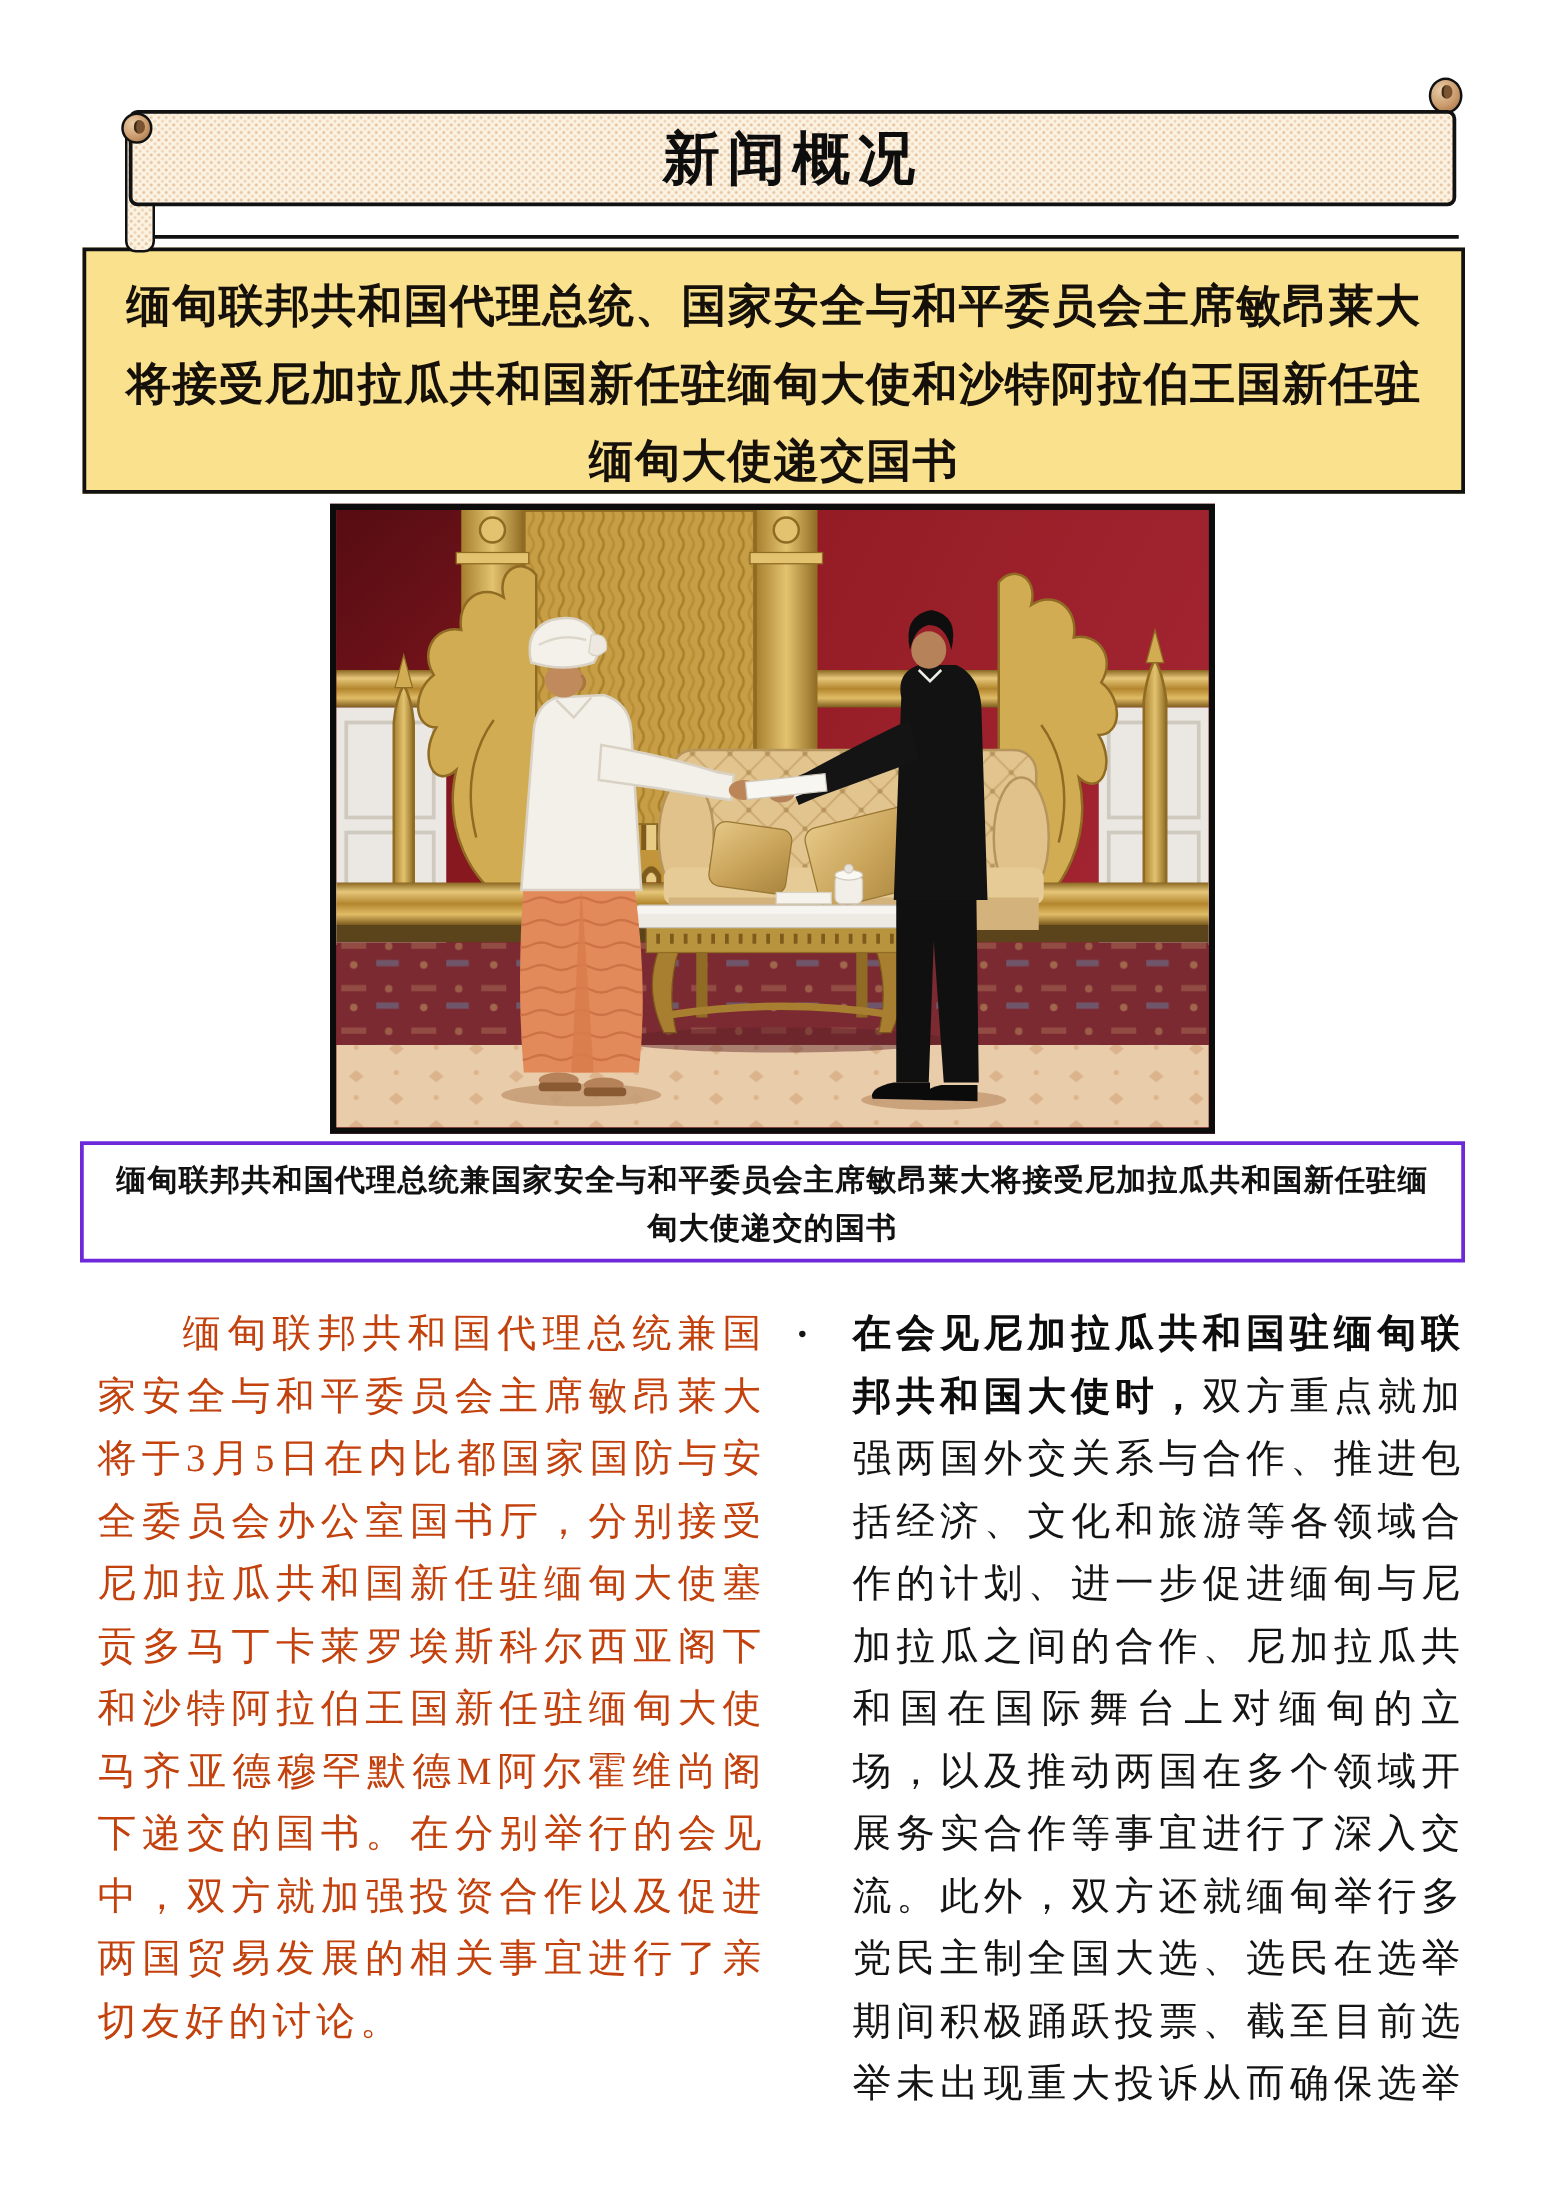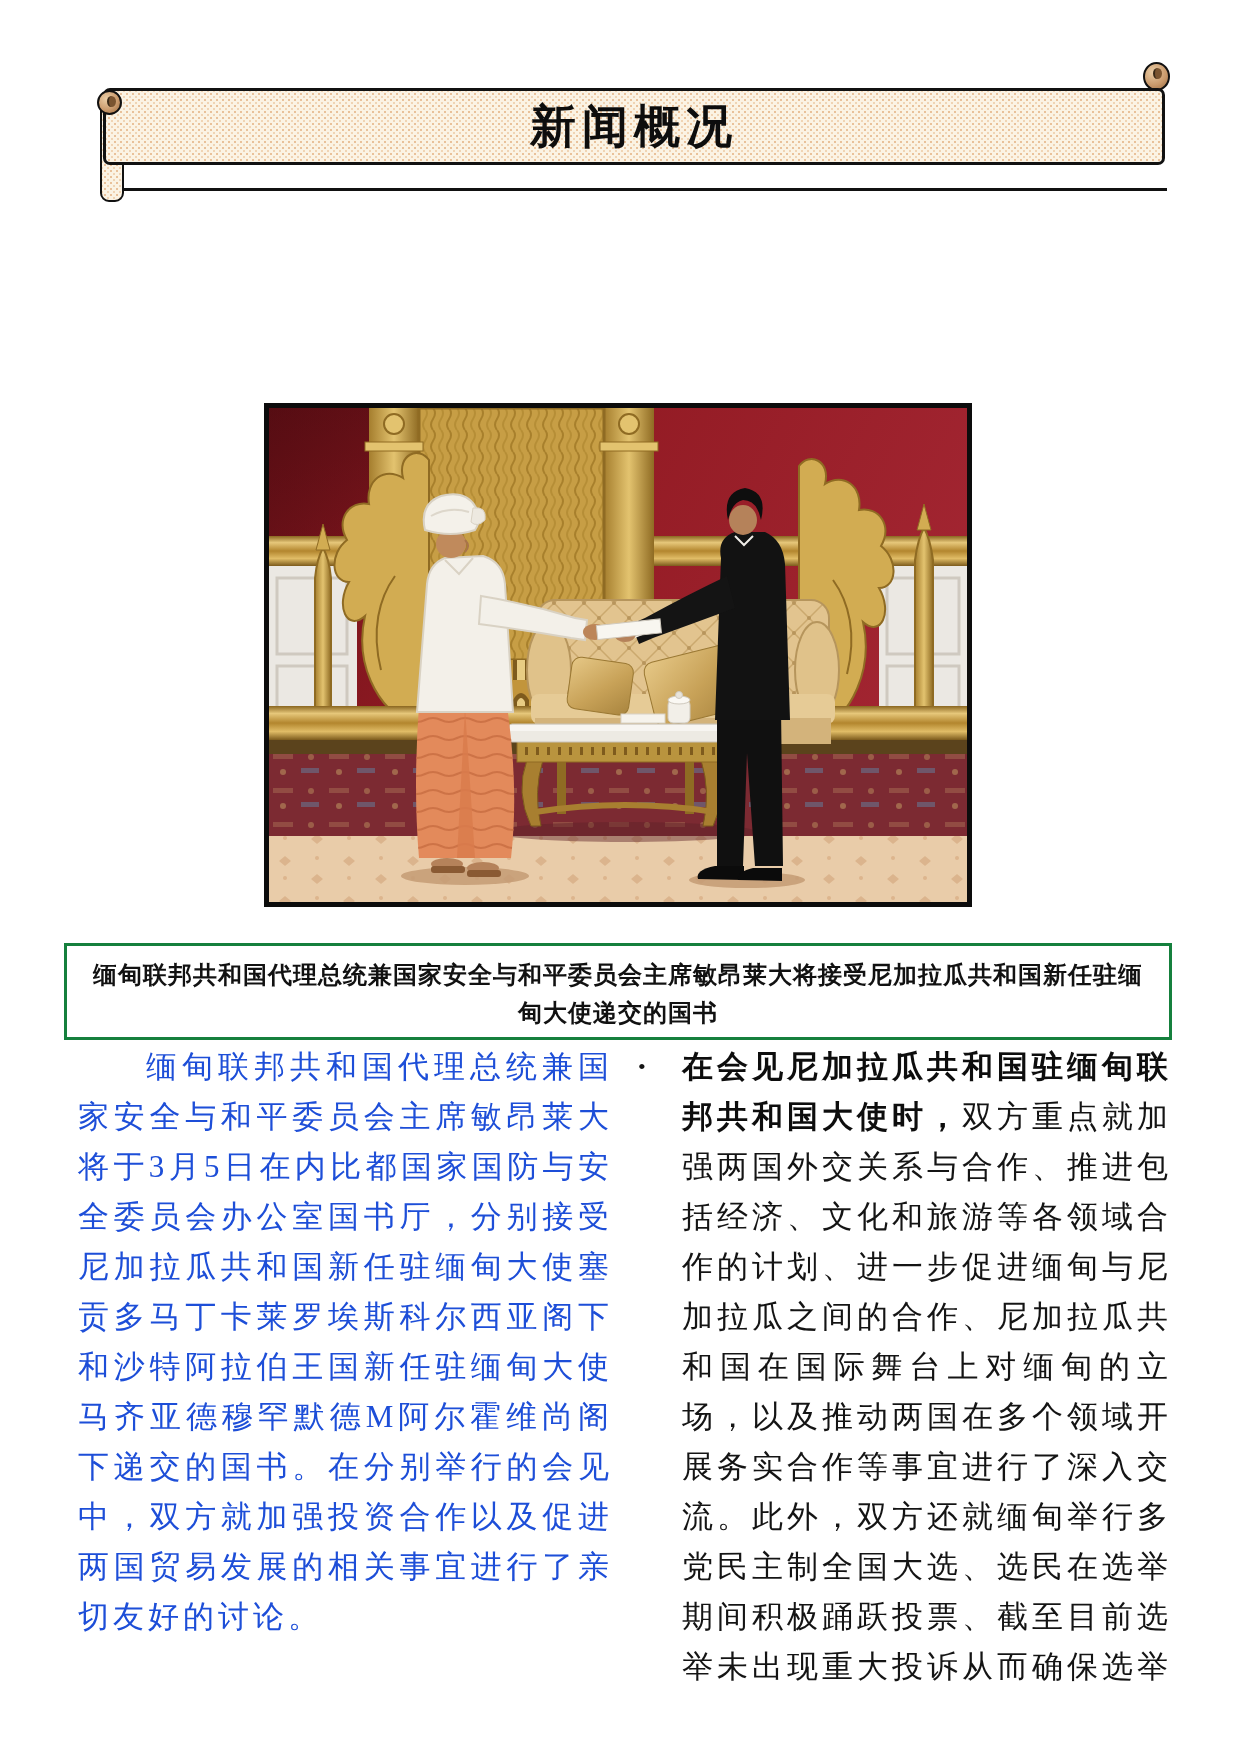--- a/index.html
+++ b/index.html
@@ -56,34 +56,34 @@
   
   .photo-frame {
     position:absolute; left:264px; top:403px; width:708px; height:504px;
     border:5px solid #0c0c0c; background:#9A1D26;
   }
   .photo-frame svg { display:block; }
 
   
   .caption-box {
     position:absolute; left:64px; top:913px; width:1108px; height:97px;
-    background:#ffffff; border:3px solid #15803d;margin-top:30px;
+    background:#ffffff; border:3px solid #6d28d9;
   }
   .caption-text {
     margin:10px 22px 0; text-align:center; font-weight:bold;
     font-size:24px; line-height:38px; letter-spacing:1px; color:#111;
   }
 
   
   .col { position:absolute; top:1042px; }
   .col-left  { left:78px;  width:535px; }
   .col-right { left:634px; width:538px; }
   .body-para {
     font-size:31px; line-height:50px; letter-spacing:4px;
-    text-align:justify; text-justify:inter-character; color:#1d4ed8;
+    text-align:justify; text-justify:inter-character; color:#c2410c;
     text-indent:68px;
   }
   .bullet-item { display:flex; align-items:flex-start; }
   .bullet-marker {
     flex:0 0 48px; width:48px; font-size:22px; line-height:50px;
     padding-left:4px; color:#141414;
   }
   .bullet-text {
     flex:1; font-size:31px; line-height:50px; letter-spacing:4px;
     text-align:justify; text-justify:inter-character; color:#141414;
@@ -100,20 +100,23 @@
   <div class="scroll-curl scroll-curl-right">
       <span class="curl-hole"></span>
     </div>
   <div class="scroll-body scroll-tex">
     <h1 class="banner-title">新闻概况</h1>
   </div>
   <div class="scroll-curl scroll-curl-left">
       <span class="curl-hole"></span>
     </div>
 
+  <div class="headline-box">
+    <p class="headline-text">缅甸联邦共和国代理总统、国家安全与和平委员会主席敏昂莱大将接受尼加拉瓜共和国新任驻缅甸大使和沙特阿拉伯王国新任驻缅甸大使递交国书</p>
+  </div>
 
   <figure class="photo-frame">
     <svg viewBox="0 0 698 494" width="698" height="494">
       <defs>
         <linearGradient id="wall" x1="0" y1="0" x2="1" y2="0.35">
           <stop offset="0" stop-color="#6E1118"></stop>
             <stop offset="0.45" stop-color="#931B24"></stop>
             <stop offset="1" stop-color="#A22531"></stop>
         </linearGradient>
         <linearGradient id="vig" x1="0" y1="0" x2="1" y2="1">

